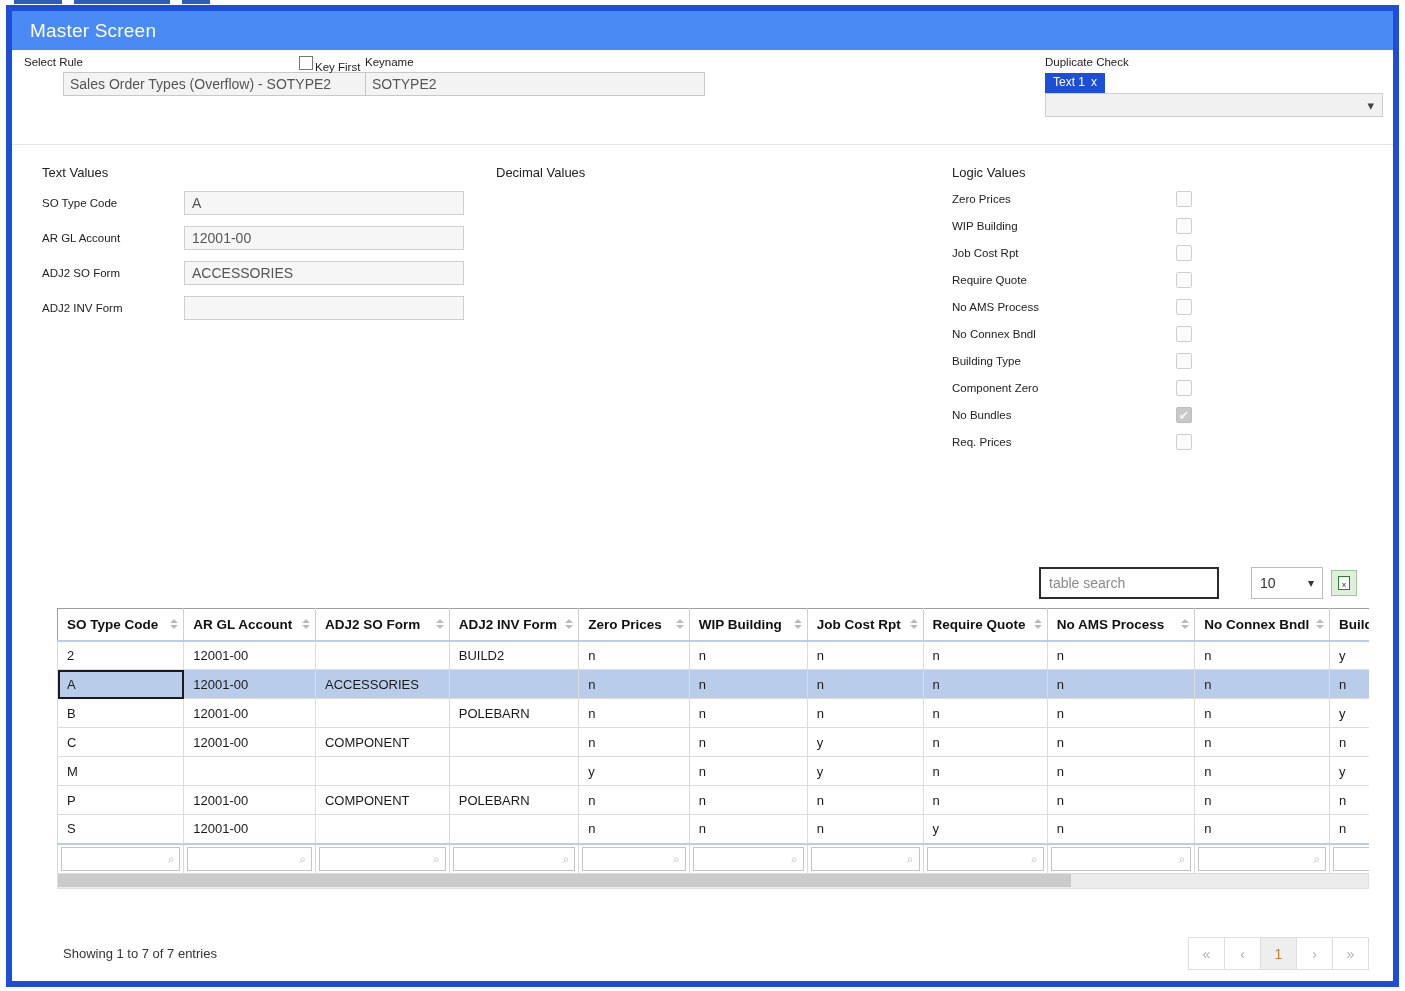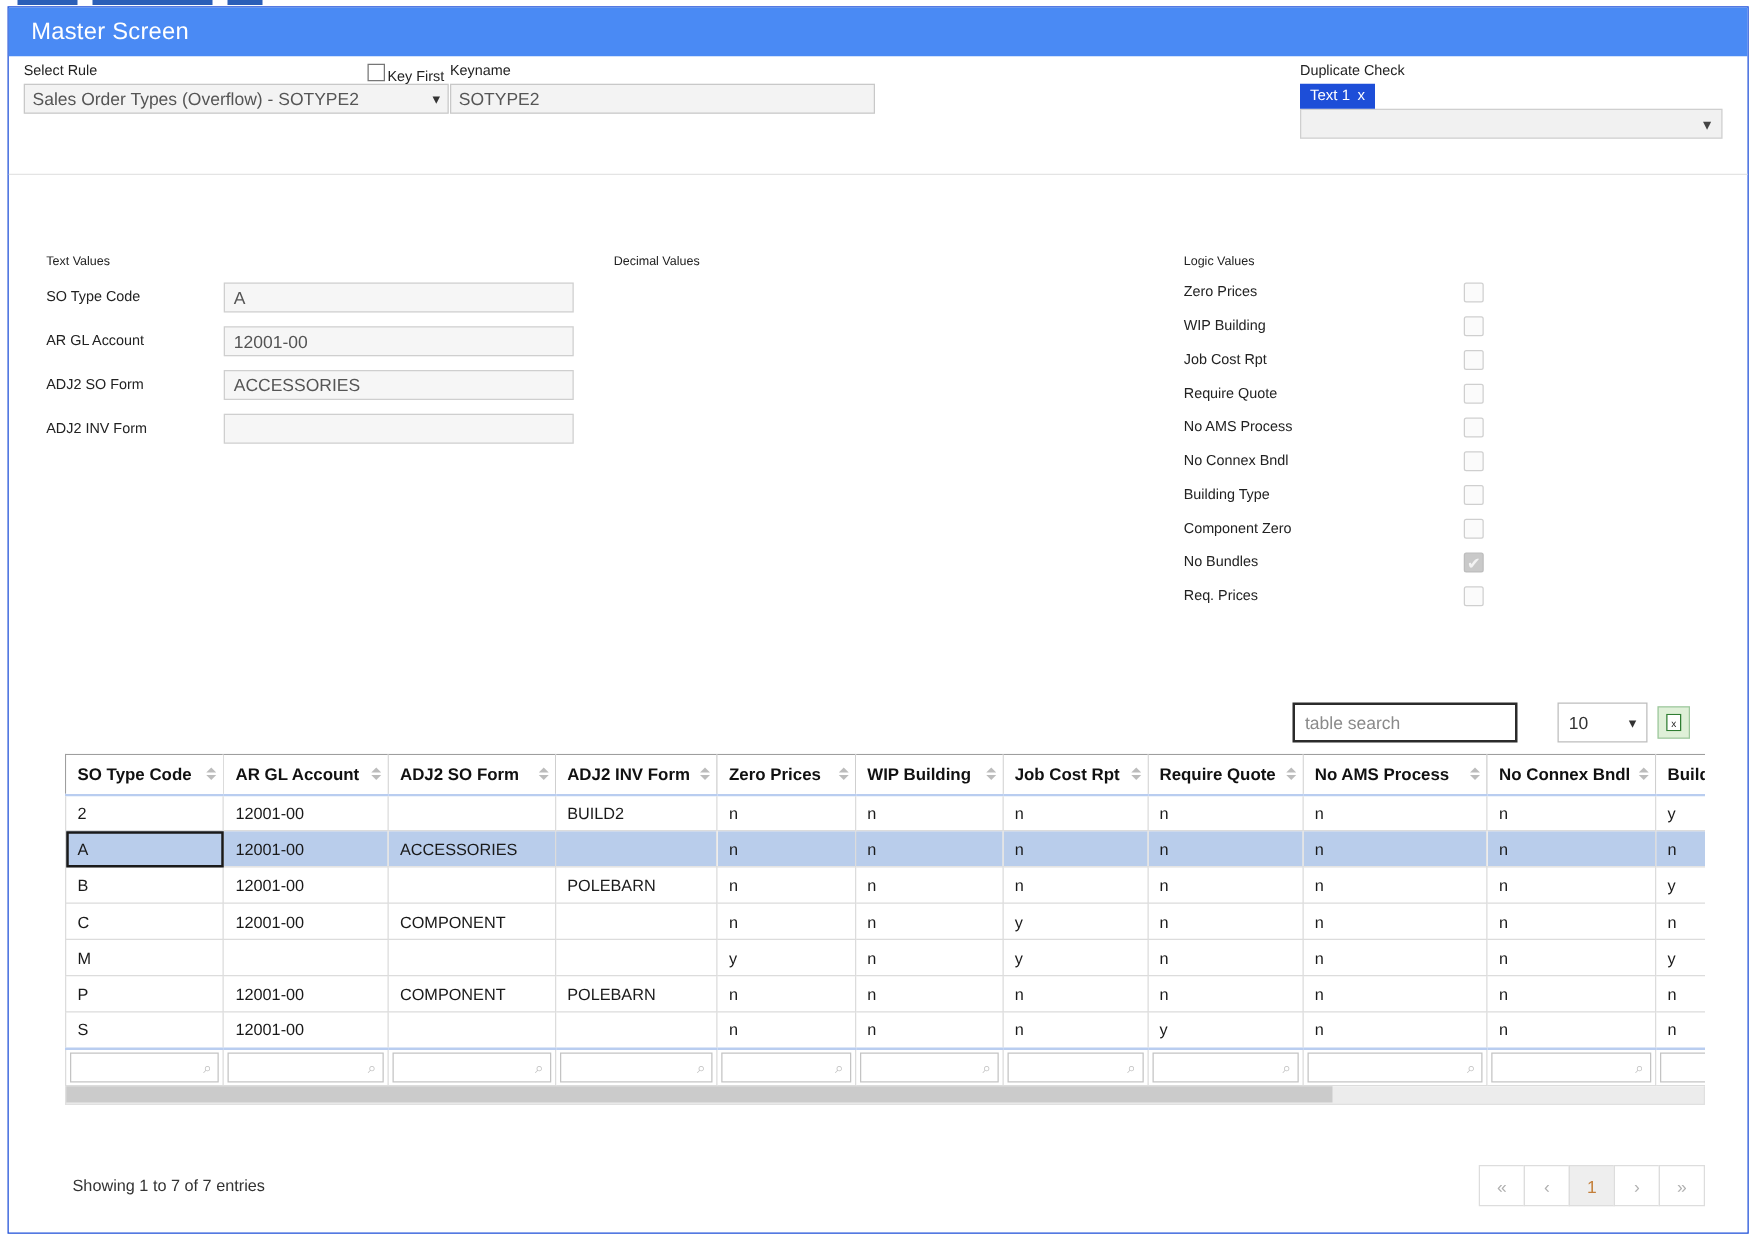--- a/index.html
+++ b/index.html
@@ -24,21 +24,21 @@
     position: absolute; top: 0; height: 4px; background: #2b5fb8;
   }
   .tab-r1 { left: 14px;  width: 48px; }
   .tab-r2 { left: 74px;  width: 96px; }
   .tab-r3 { left: 182px; width: 28px; }
 
   
   .app-frame {
     position: absolute; top: 5px; left: 6px;
     width: 1393px; height: 982px;
-    border: 1px solid #1d4ed8;
+    border: 6px solid #1d4ed8;
     background: #ffffff;
   }
 
   
   .title-bar {
     height: 39px;
     background: #4a8af4;
     display: flex; align-items: center;
     padding-left: 18px;
   }
@@ -78,21 +78,21 @@
   }
   .select-box {
     display: flex; align-items: center; justify-content: space-between;
   }
   .caret {
     color: #333; font-size: 12px; margin-left: 6px;
   }
 
   
   #c-select-rule { left: 12px;  top: 6px;  width: 340px; }
-  #c-select-rule .select-box { width: 340px; }
+  #c-select-rule .select-box { width: 340px; margin-left: 39px; }
   #c-keyfirst    { left: 287px; top: 5px;  width: 80px; display:flex; align-items:flex-start; }
   #c-keyname     { left: 353px; top: 6px;  width: 340px; }
   #c-keyname .input-box { width: 340px; }
   #c-desc        { left: 693px; top: 6px;  width: 340px; }
   #c-desc .input-box { width: 340px; }
   #c-dupcheck    { left: 1033px; top: 6px; width: 345px; }
 
   .keyfirst-box {
     width: 14px; height: 14px;
     border: 1px solid #767676;
@@ -122,21 +122,21 @@
   }
   .dup-select .caret { color: #444; font-size: 13px; }
 
   
   .panels {
     position: relative;
     height: 390px;
     margin-top: 20px;
   }
   .panel-title {
-    font-size: 10px; color: #222; margin-top: 44px;
+    font-size: 13px; color: #222;
   }
   #panel-text    { position: absolute; left: 30px;  top: 0; width: 440px; }
   #panel-decimal { position: absolute; left: 484px; top: 0; width: 440px; }
   #panel-logic   { position: absolute; left: 940px; top: 0; width: 240px; }
 
   .text-row {
     display: flex; align-items: center;
     margin-top: 11px;
   }
   .text-row .lbl {

